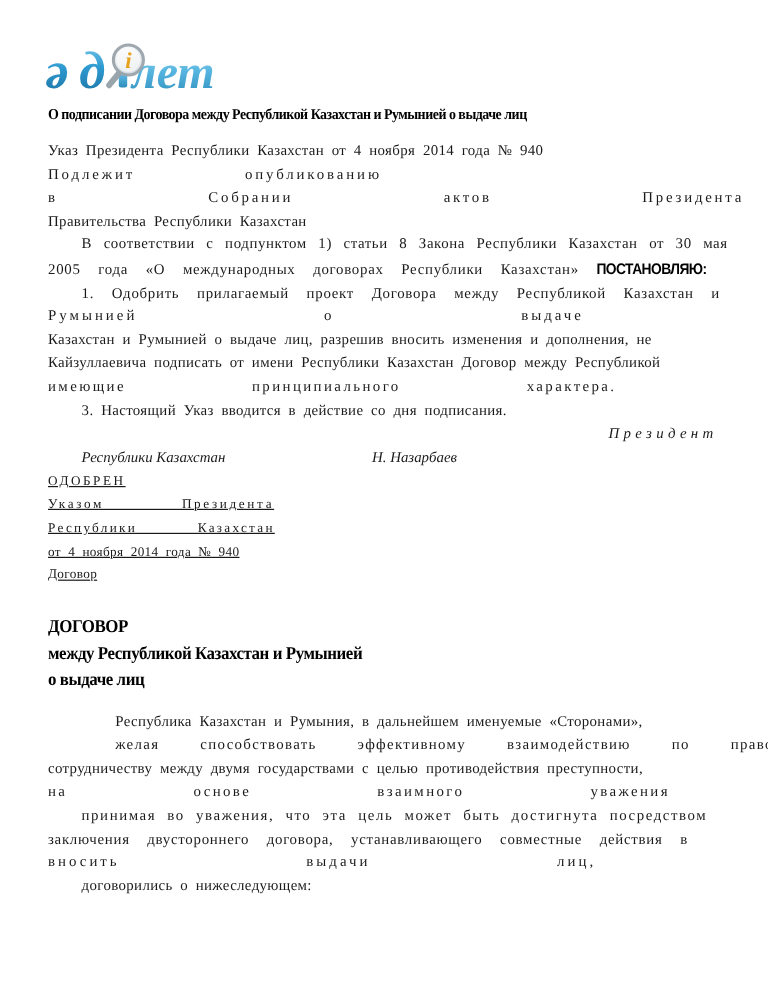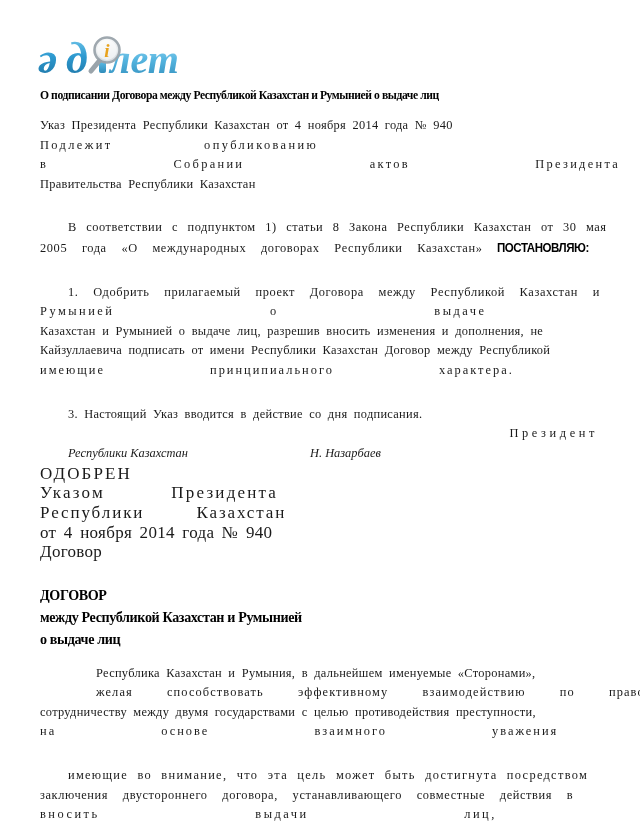--- a/index.html
+++ b/index.html
@@ -56,21 +56,21 @@
   p.body {
     margin: 0;
     font-size: 12.4px;
     line-height: 19.6px;
     text-align: justify;
     text-justify: inter-word;
   }
 
   
   .line      { display: block; white-space: nowrap; }
-  .ind       { padding-left: 28px; margin-top: 24px; }
+  .ind       { padding-left: 28px; }
   .ind-lg    { padding-left: 56px; }
 
   .sp1 { letter-spacing: 2.1px;  word-spacing: 36px; }
   .sp2 { letter-spacing: 2.4px;  word-spacing: 86px; }
   .sp3 { letter-spacing: 2.3px;  word-spacing: 120px; }
   .sp4 { letter-spacing: 2.2px;  word-spacing: 60px; }
   .sp5 { letter-spacing: 1.9px;  word-spacing: 46px; }
   .sp7 { letter-spacing: 1.1px;  word-spacing: 30px; }
   .sp8 { letter-spacing: 2.0px;  word-spacing: 100px; }
   .sp9 { letter-spacing: 2.5px;  word-spacing: 150px; }
@@ -87,38 +87,39 @@
     transform: scaleX(0.9);
     display: inline-block;
     transform-origin: left center;
     color: #000;
   }
 
   .blk { margin-top: 0; }
 
   .sig-president {
     text-align: right;
+    font-style: italic;
     font-size: 12.4px;
     letter-spacing: 3.6px;
     line-height: 19.6px;
     margin: 0;
     padding-right: 2px;
   }
   .sig-row {
     position: relative;
     font-style: italic;
     font-size: 12.4px;
     line-height: 19.6px;
     margin: 0;
     height: 20px;
   }
   .sig-row .left  { position: absolute; left: 28px; top: 0; }
   .sig-row .right { position: absolute; left: 270px; top: 0; font-family: Liberation Serif, serif; }
 
-  .approve .line { font-size: 17px; line-height: 19.6px; }
+  .approve .line { font-size: 11px; line-height: 19.6px; text-decoration: underline; }
 
   .contract-head {
     font-family: "Liberation Serif", "DejaVu Serif", serif;
     font-weight: bold;
     color: #000;
     font-size: 15px;
     line-height: 22px;
     letter-spacing: -0.4px;
     transform: scaleX(0.94);
     transform-origin: left center;
@@ -229,20 +230,20 @@
       <div class="contract-head">о выдаче лиц</div>
     </div>
 
     <div class="gap-md"></div>
 
     <p class="body">
       <span class="line ind-lg spd">Республика Казахстан и Румыния, в дальнейшем именуемые «Сторонами»,</span>
       <span class="line ind-lg sp7">желая способствовать эффективному взаимодействию по правовому</span>
       <span class="line spd">сотрудничеству между двумя государствами с целью противодействия преступности,</span>
       <span class="line sp8">на основе взаимного уважения суверенитета и равенства,</span>
-      <span class="line ind spa">имеющие во внимание, что эта цель может быть достигнута посредством</span>
+      <span class="line ind spa">принимая во уважения, что эта цель может быть достигнута посредством</span>
       <span class="line spb">заключения двустороннего договора, устанавливающего совместные действия в</span>
       <span class="line sp9">вносить выдачи лиц,</span>
       <span class="line ind spd">договорились о нижеследующем:</span>
     </p>
 
   </div>
 </div>
 
 </body></html>

